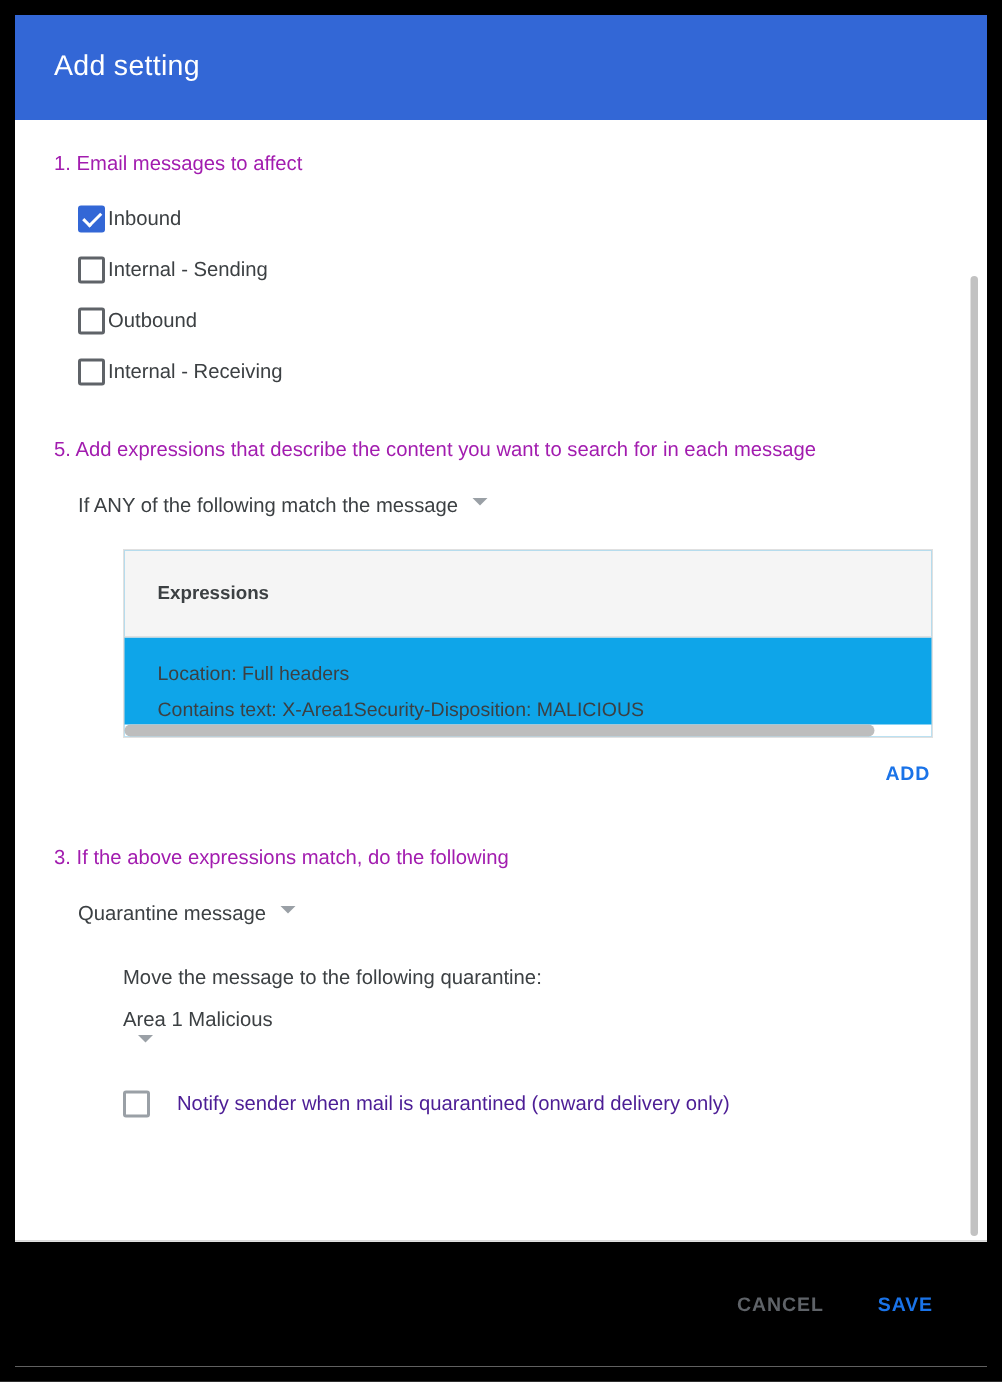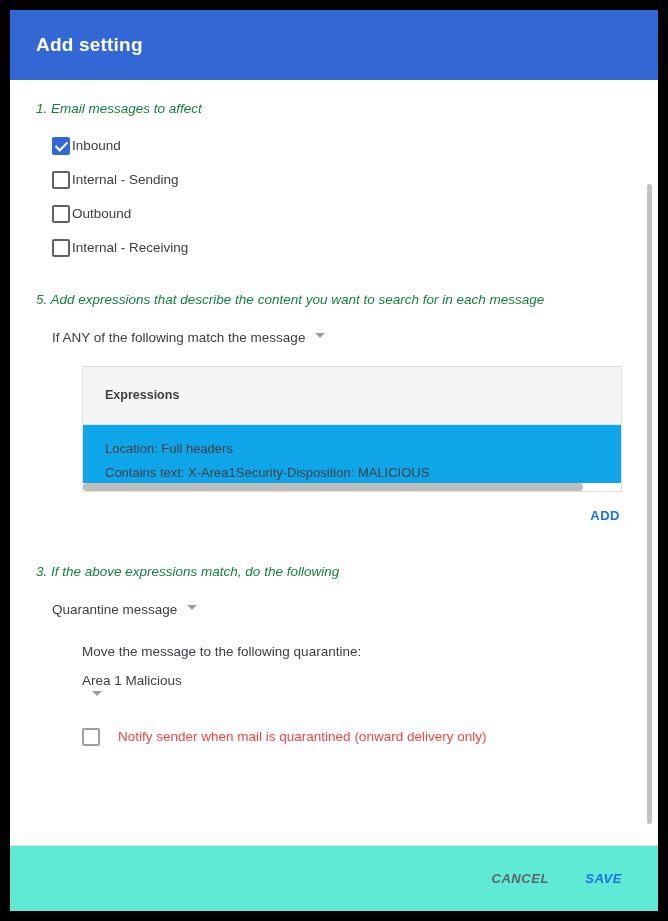--- a/index.html
+++ b/index.html
@@ -37,21 +37,21 @@
     height: 70px;
     background: #3367d6;
     display: flex;
     align-items: center;
     padding: 0 26px;
     box-sizing: border-box;
   }
   .dialog-title {
     color: #ffffff;
     font-size: 19px;
-    font-weight: bold;
+    font-weight: normal;
     letter-spacing: 0.2px;
   }
   
   .dialog-body {
     flex: 1 1 auto;
     position: relative;
     overflow: hidden;
     padding: 20px 26px 0 26px;
     box-sizing: border-box;
     background: #fff;
@@ -68,24 +68,23 @@
     position: absolute;
     right: 3px;
     top: 100px;
     width: 5px;
     height: 640px;
     background: #c2c2c2;
     border-radius: 3px;
   }
   .section-label {
     font-size: 13.5px;
-    color: #15803d;
+    color: #a21caf;
     margin: 0 0 18px 0;
     line-height: 1.4;
-    font-style: italic;
   }
   .section {
     margin-bottom: 34px;
   }
   
   .check-row {
     display: flex;
     align-items: center;
     margin-left: 16px;
     margin-bottom: 16px;
@@ -225,35 +224,34 @@
     display: flex;
     align-items: center;
     margin-left: 46px;
     margin-top: 32px;
   }
   .notify-row .checkbox {
     border: 2px solid #9aa0a6;
   }
   .notify-label {
     font-size: 13.5px;
-    color: #ef4444;
+    color: #4c1d95;
     margin-left: 18px;
   }
   
   .dialog-footer {
     flex: 0 0 auto;
-    height: 66px;
+    height: 84px;
     border-top: 1px solid #e0e0e0;
     display: flex;
     align-items: center;
     justify-content: flex-end;
     padding-right: 22px;
     box-sizing: border-box;
-    background: #5eead4;
-    font-style: italic;
+    background: #000000;
   }
   .btn-text {
     font-size: 13px;
     font-weight: bold;
     letter-spacing: 0.6px;
     padding: 10px 14px;
     cursor: pointer;
   }
   .btn-cancel { color: #5f6368; }
   .btn-save { color: #1a73e8; margin-left: 8px; }

